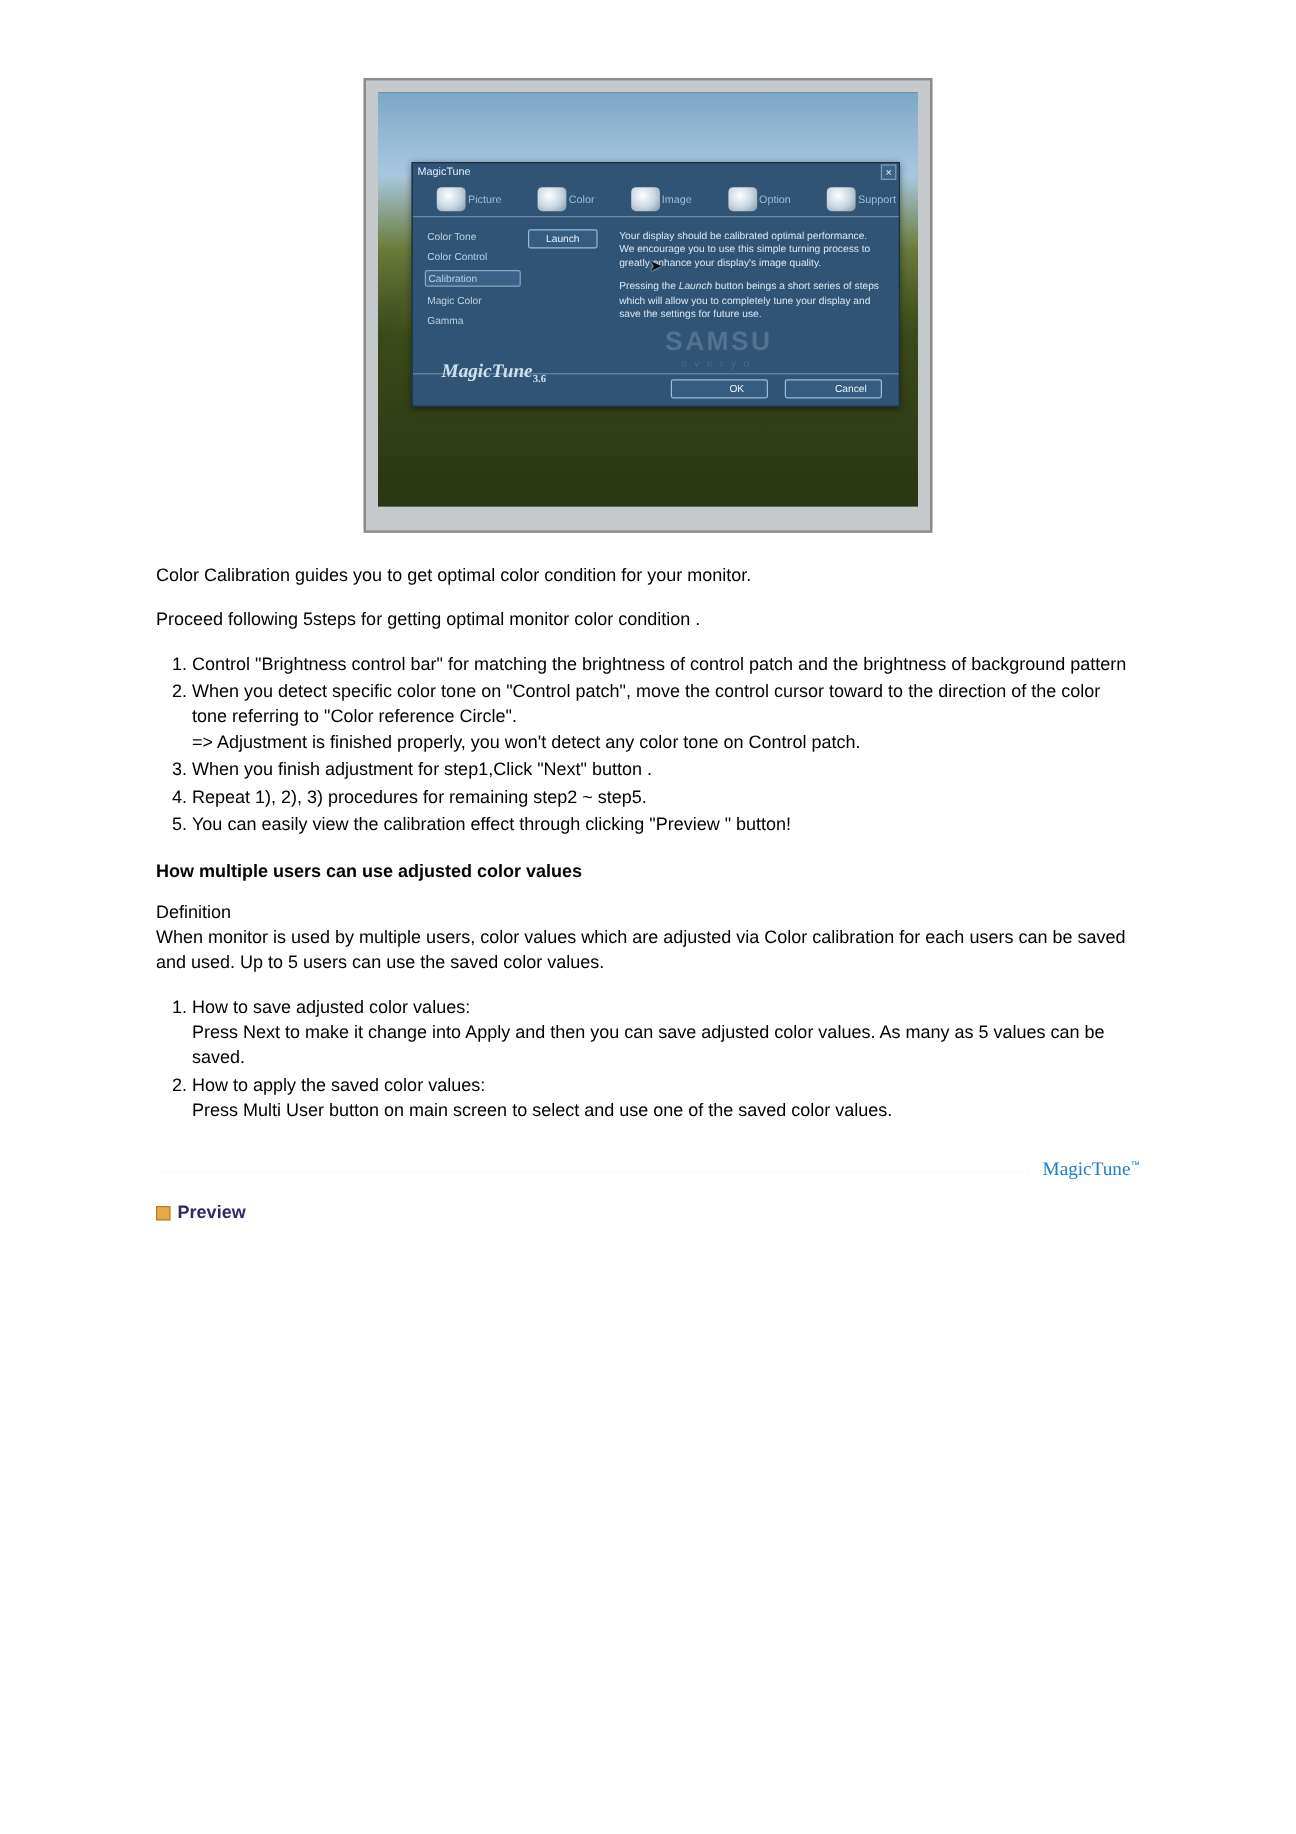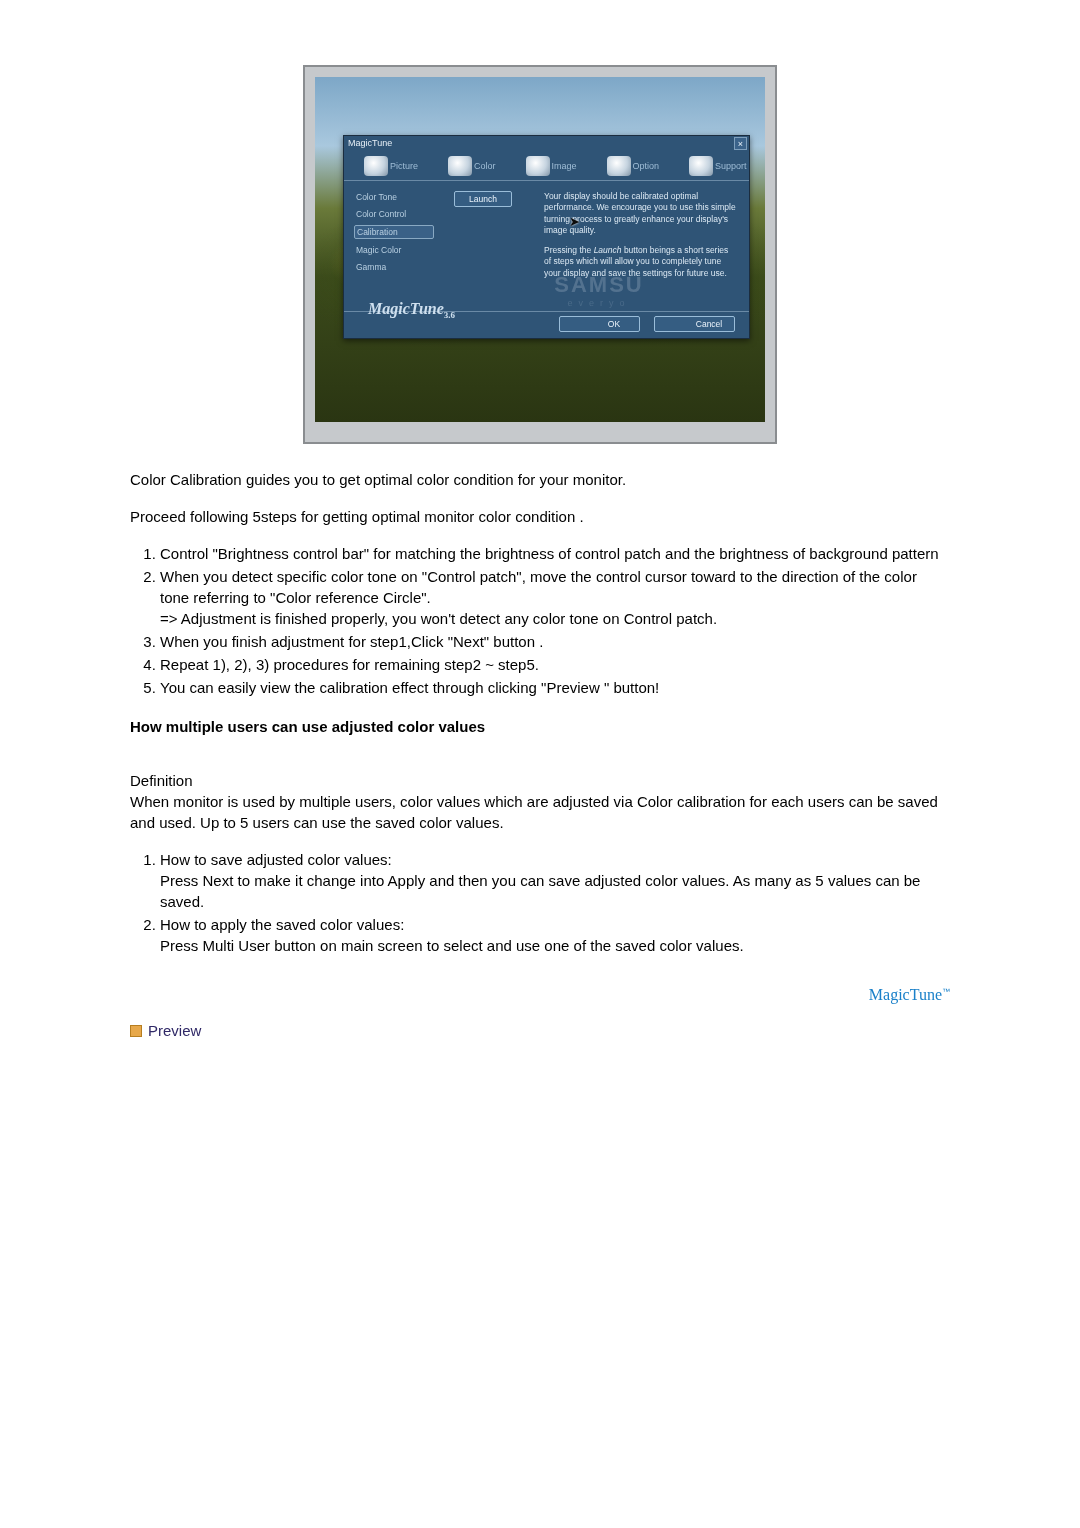--- a/index.html
+++ b/index.html
@@ -80,21 +80,21 @@
   gap: 30px;
   padding: 6px 20px 4px 20px;
   border-bottom: 1px solid #6a8aa6;
 }
 .mt-tab { display: flex; flex-direction: row; align-items: center; gap: 2px; color: #9fbdd6; }
 .mt-tab-ico {
   width: 24px; height: 20px;
   background: radial-gradient(circle at 40% 35%, #fff, #c6d4e0 55%, #8fa2b3 90%);
   border-radius: 4px;
 }
-.mt-body { display: flex; padding: 10px 12px 10px 10px; gap: 20px; min-height: 110px; }
+.mt-body { display: flex; padding: 10px 12px 10px 10px; gap: 6px; min-height: 110px; }
 .mt-sidebar { width: 80px; display: flex; flex-direction: column; gap: 5px; }
 .mt-side-item { color: #b9d0e2; font-size: 8.5px; padding: 1px 2px; }
 .mt-side-item.active {
   border: 1px solid #89a9c3;
   background: #3a6187;
   border-radius: 2px;
 }
 .mt-mid { width: 70px; }
 .mt-launch {
   width: 56px; height: 14px;
@@ -141,21 +141,21 @@
   background: #355d82;
   color: #eaf3fb;
   display: flex; align-items: center; justify-content: center;
   font-size: 8.5px;
   border-radius: 2px;
   padding-left: 29px;
 }
 .body-text p { margin: 0 0 16px 0; line-height: 1.4; }
 ol { margin: 0 0 20px 30px; padding: 0; line-height: 1.4; }
 ol li { margin-bottom: 2px; }
-.bold-h { font-weight: bold; margin-bottom: 20px; }
+.bold-h { font-weight: bold; margin-bottom: 0; }
 .def { margin-bottom: 2px; }
 .def-p { margin: 0 0 14px 0; line-height: 1.4; }
 ol.second li { margin-bottom: 2px; }
 .divider-row {
   display: flex;
   align-items: center;
   gap: 10px;
   margin: 30px 0 18px 0;
 }
 .dots {
@@ -170,21 +170,21 @@
   font-size: 16px;
   color: #1a80c9;
 }
 .brand-logo .tm { font-size: 8px; color: #1a80c9; vertical-align: super; font-family: Arial, sans-serif; }
 .preview-row { display: flex; align-items: center; gap: 6px; }
 .preview-bullet {
   width: 10px; height: 10px;
   background: #e7a84a;
   border: 1px solid #b77e20;
 }
-.preview-label { font-weight: normal; color: #2f2866; font-size: 15px; }
+.preview-label { font-weight: bold; color: #2f2866; font-size: 15px; }
 </style>
 </head>
 <body>
 
 <div class="page">
 
   <div class="monitor-frame">
     <div class="screen">
       <div class="wallpaper"></div>
 

